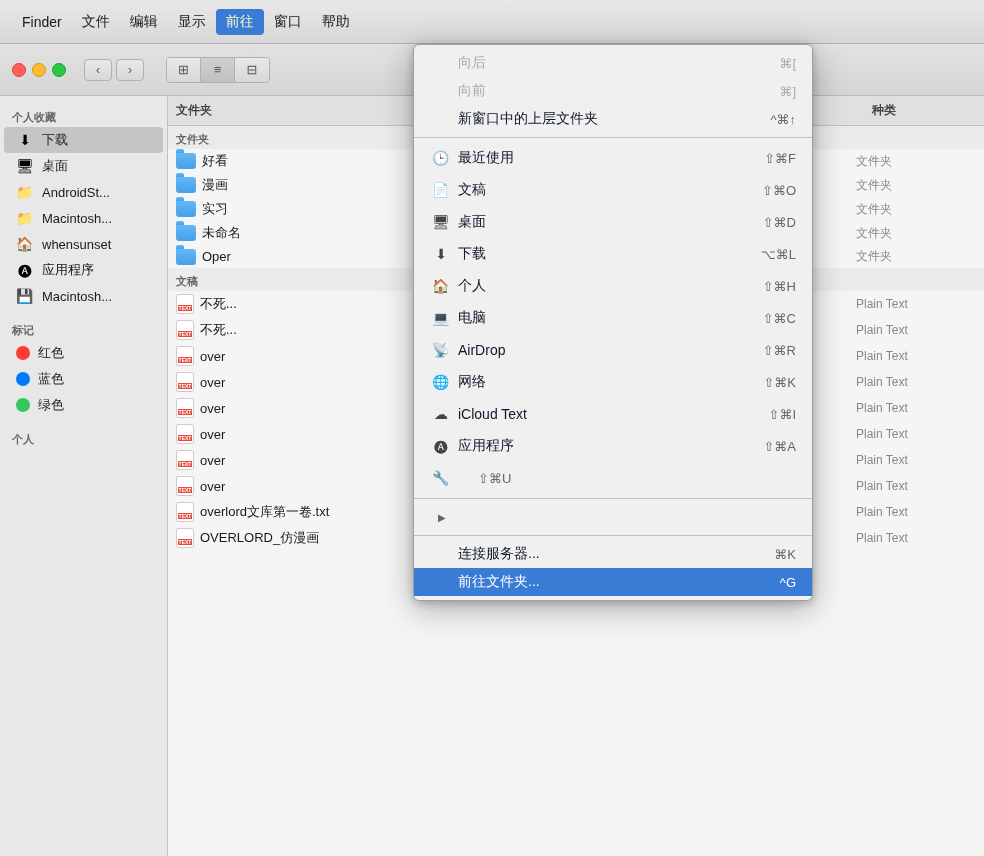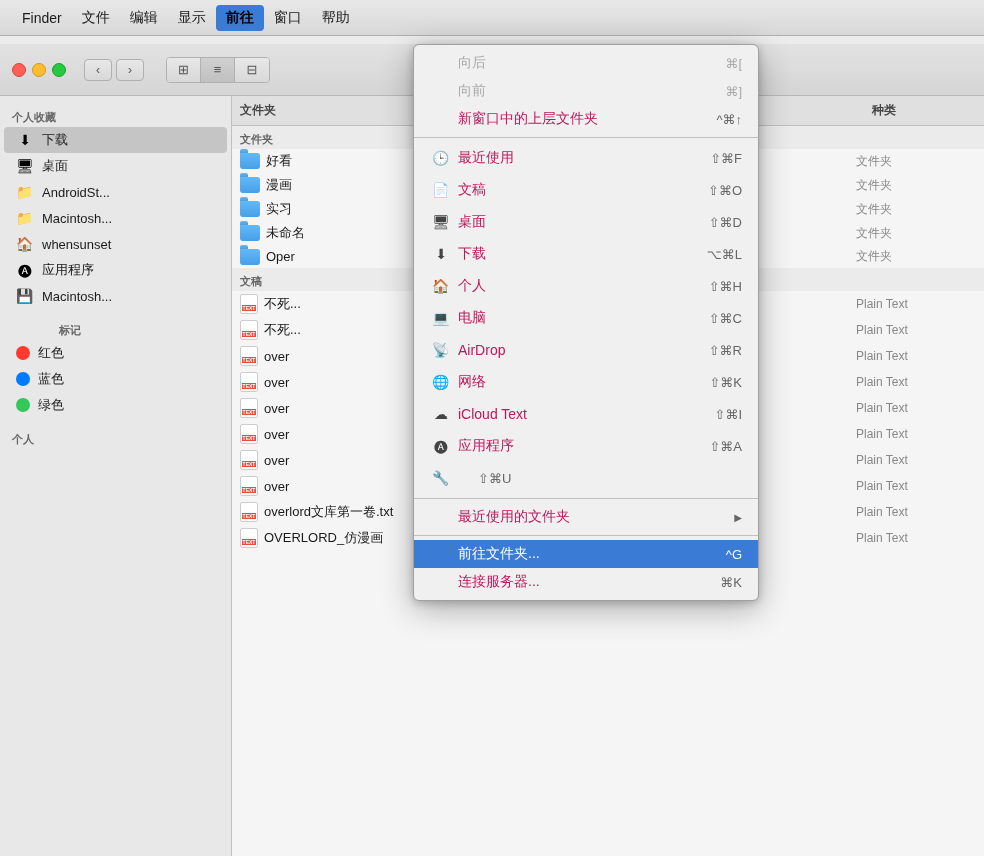--- a/index.html
+++ b/index.html
@@ -9,40 +9,39 @@
       background: #ececec;
       width: 984px;
       height: 856px;
       overflow: hidden;
       position: relative;
     }
 
     
     .menubar {
       background: linear-gradient(to bottom, #e8e8e8, #d8d8d8);
-      height: 36px;
+      height: 44px;
       display: flex;
       align-items: center;
       padding: 0 12px;
       border-bottom: 1px solid #b0b0b0;
       position: relative;
       z-index: 10;
     }
     .menubar-item {
       padding: 4px 10px;
       font-size: 14px;
       font-weight: 500;
       color: #1a1a1a;
       border-radius: 4px;
       cursor: pointer;
     }
     .menubar-item.active {
       background: #3a7bd5;
-      color: #000000;
-      font-weight: bold;
+      color: #fef9c3;
     }
 
     
     .finder-window {
       position: absolute;
       top: 44px;
       left: 0;
       right: 0;
       bottom: 0;
       background: #f5f5f5;
@@ -118,21 +117,21 @@
 
     
     .main-content {
       display: flex;
       flex: 1;
       overflow: hidden;
     }
 
     
     .sidebar {
-      width: 232px;
+      width: 168px;
       background: #e8e8e8;
       border-right: 1px solid #c0c0c0;
       padding: 8px 0;
       overflow-y: auto;
       flex-shrink: 0;
     }
     .sidebar-section-title {
       font-size: 11px;
       font-weight: 700;
       color: #666;
@@ -265,21 +264,21 @@
       background: #e74c3c;
       color: white;
       padding: 0 1px;
       position: absolute;
       bottom: 2px;
     }
     .dropdown-menu {
       position: absolute;
       top: 44px;
       left: 413px;
-      width: 346px;
+      width: 400px;
       background: #f0f0f0;
       border: 1px solid #a0a0a0;
       border-radius: 6px;
       box-shadow: 0 8px 32px rgba(0,0,0,0.3), 0 2px 8px rgba(0,0,0,0.2);
       padding: 4px 0;
       z-index: 200;
     }
     .menu-item {
       display: flex;
       align-items: center;
@@ -312,21 +311,21 @@
       align-items: center;
       justify-content: center;
       font-size: 14px;
       color: #444;
       flex-shrink: 0;
       margin-right: 6px;
     }
     .menu-label {
       flex: 1;
       font-size: 14px;
-      color: #be185d;
+      color: #0f172a;
     }
     .menu-shortcut {
       font-size: 13px;
       color: #666;
       margin-left: 20px;
       white-space: nowrap;
     }
     .menu-separator {
       height: 1px;
       background: #c0c0c0;
@@ -399,21 +398,21 @@
       </div>
       <div class="sidebar-item">
         <div class="sidebar-icon" style="font-size:13px;">🅐</div>
         <span class="sidebar-label">应用程序</span>
       </div>
       <div class="sidebar-item">
         <div class="sidebar-icon">💾</div>
         <span class="sidebar-label">Macintosh...</span>
       </div>
 
-      <div class="sidebar-section-title" style="margin-top:8px;margin-left:47px;">标记</div>
+      <div class="sidebar-section-title" style="margin-top:8px;">标记</div>
 
       <div class="sidebar-item">
         <span class="tag-dot" style="background:#ff3b30;"></span>
         <span class="sidebar-label">红色</span>
       </div>
       <div class="sidebar-item">
         <span class="tag-dot" style="background:#007aff;"></span>
         <span class="sidebar-label">蓝色</span>
       </div>
       <div class="sidebar-item">
@@ -595,29 +594,28 @@
   </div>
 
   <div class="menu-item">
     <span class="menu-icon">🔧</span>
     <span class="menu-shortcut">⇧⌘U</span>
   </div>
 
   <div class="menu-separator"></div>
 
   <div class="menu-item menu-item-no-icon">
-    <span class="menu-label">最近使用的文件夹</span>
     <span class="menu-shortcut submenu-arrow">▶</span>
   </div>
 
   <div class="menu-separator"></div>
+
+  <div class="menu-item menu-item-no-icon">
+    <span class="menu-label">连接服务器...</span>
+    <span class="menu-shortcut">⌘K</span>
+  </div>
 
   <div class="menu-item highlighted menu-item-no-icon">
     <span class="menu-label">前往文件夹...</span>
     <span class="menu-shortcut">^G</span>
   </div>
 
-  <div class="menu-item menu-item-no-icon">
-    <span class="menu-label">连接服务器...</span>
-    <span class="menu-shortcut">⌘K</span>
-  </div>
-
 </div>
 
 </body></html>

